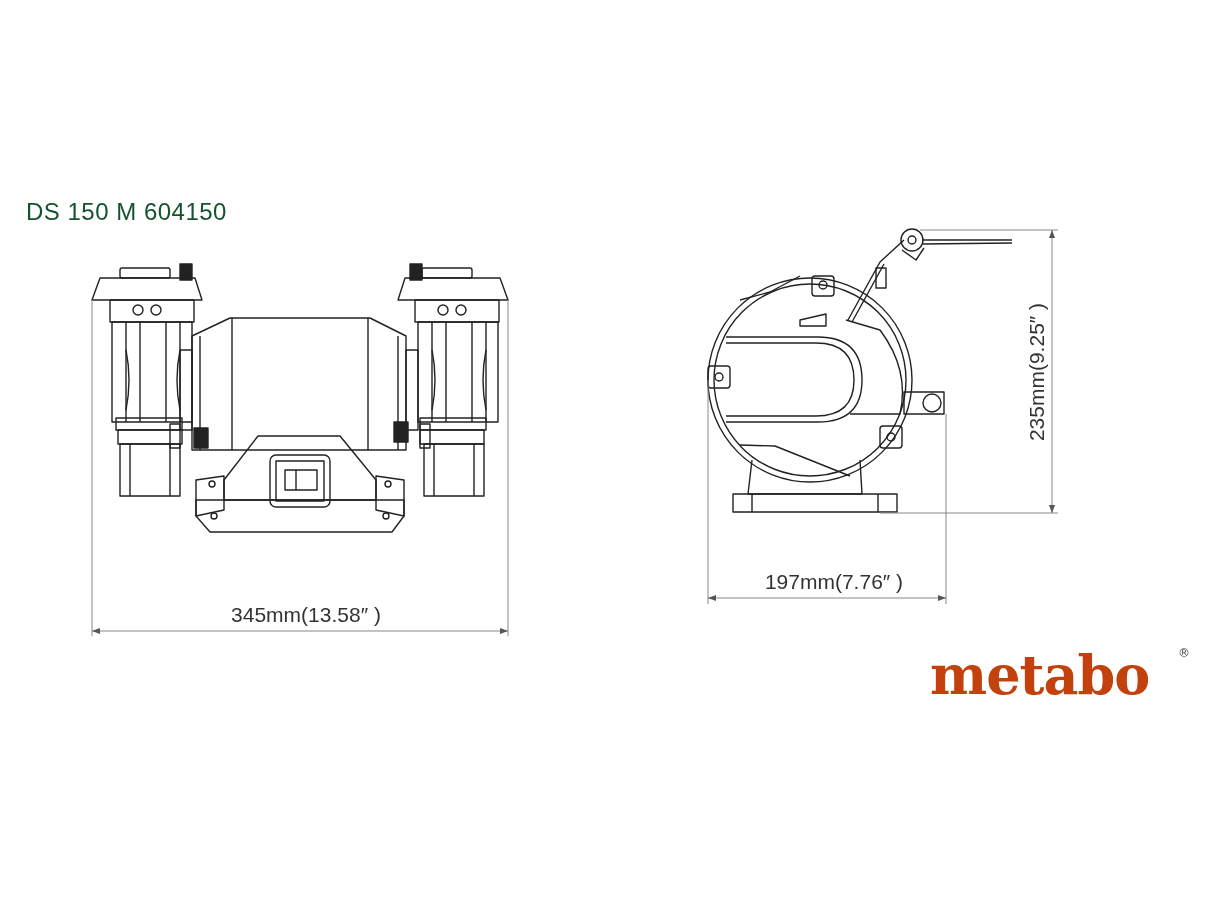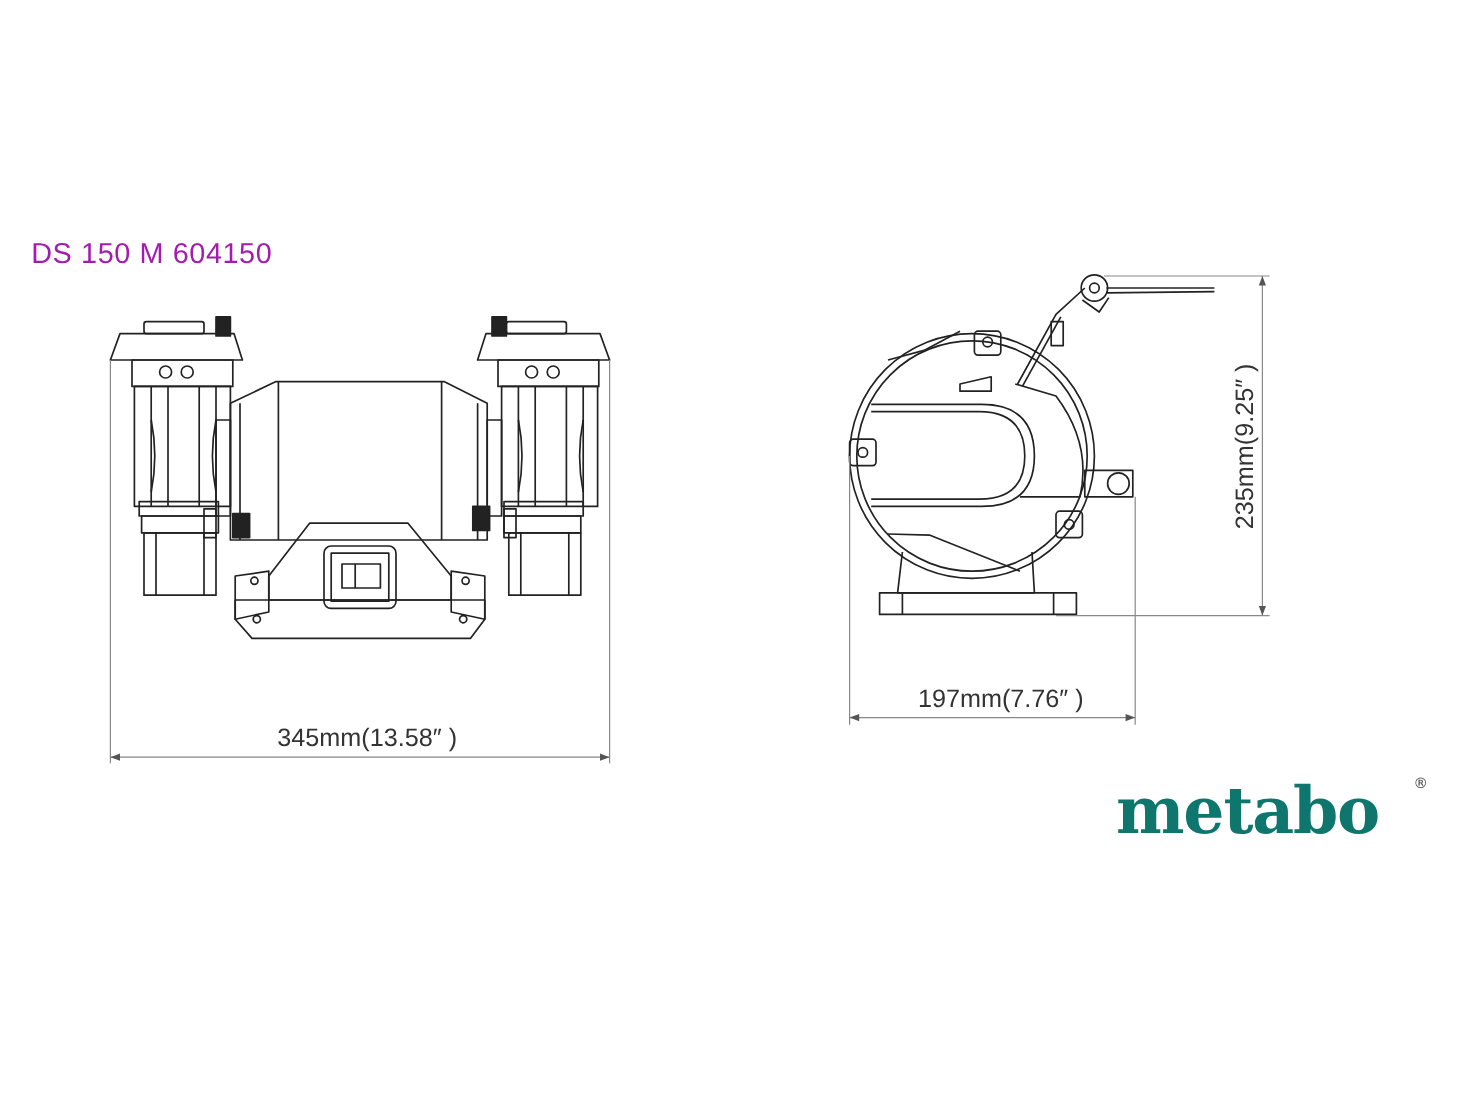--- a/index.html
+++ b/index.html
@@ -1,20 +1,20 @@
 <!DOCTYPE html>
 <html><head>
 <meta charset="utf-8">
 <style>
   html, body { margin: 0; padding: 0; background: #ffffff; }
   body { width: 1214px; height: 911px; position: relative; overflow: hidden; font-family: "Liberation Sans", sans-serif; }
-  .title { position: absolute; left: 26px; top: 198px; font-size: 24px; color: #a21caf; letter-spacing: 0.5px; font-family: "Liberation Sans", sans-serif; }
+  .title { position: absolute; left: 26px; top: 198px; font-size: 24px; color: #14532d; letter-spacing: 0.5px; font-family: "Liberation Sans", sans-serif; }
   svg.drawing { position: absolute; left: 0; top: 0; }
   .dim-text { font-family: "Liberation Sans Narrow", "Liberation Sans", sans-serif; font-size: 21px; fill: #333; }
-  .logo { position: absolute; left: 930px; top: 648px; font-family: "DejaVu Serif", serif; font-weight: bold; font-size: 54px; color: #0f766e; letter-spacing: -1px; line-height: 1; transform: scaleY(1.0); }
+  .logo { position: absolute; left: 930px; top: 648px; font-family: "DejaVu Serif", serif; font-weight: bold; font-size: 54px; color: #c2410c; letter-spacing: -1px; line-height: 1; transform: scaleY(1.0); }
   .reg { position: absolute; left: 1178px; top: 646px; font-size: 12px; color: #444; font-family: "DejaVu Sans", sans-serif; }
 </style>
 </head>
 <body>
 
 <div class="title">DS 150 M 604150</div>
 
 <svg class="drawing" width="1214" height="911" viewBox="0 0 1214 911">
   <g fill="none" stroke="#222" stroke-width="1.4" stroke-linejoin="round">
 

